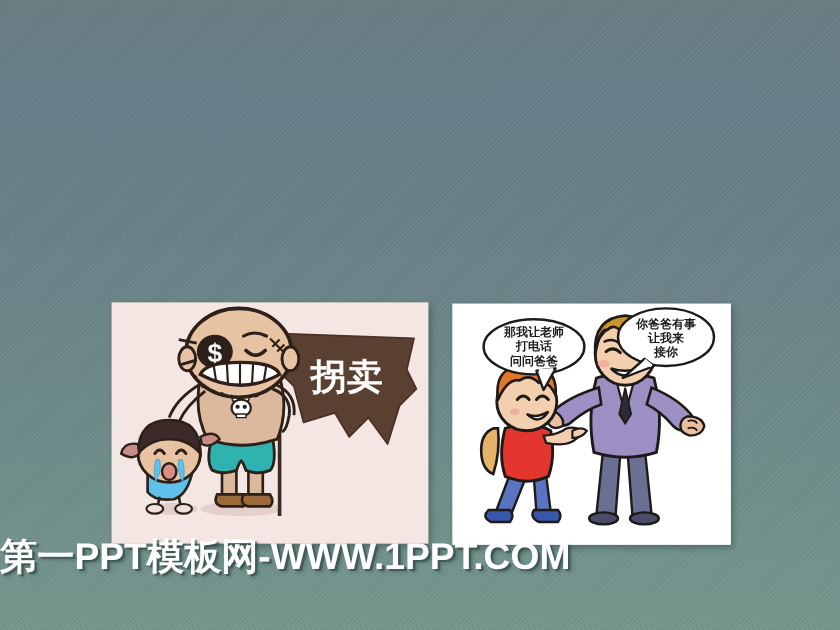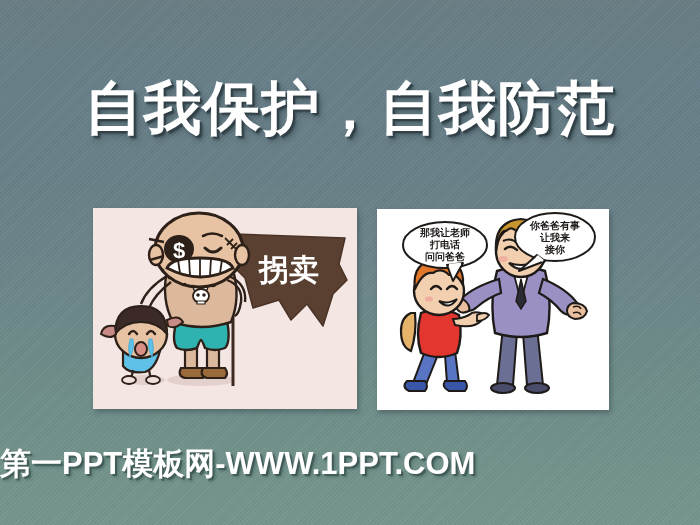--- a/index.html
+++ b/index.html
@@ -29,20 +29,21 @@
     text-shadow:
        2px 2px 0 rgba(40,55,60,0.62),
        3px 3px 2px rgba(30,45,50,0.45),
        4px 5px 6px rgba(25,40,45,0.30);
   }
   
   .photo {
     position:absolute;
     box-shadow: 2px 3px 5px rgba(25,40,45,0.35);
     overflow:hidden;
+    margin-top:44px;
   }
   #photo-left {
     left:93px; top:208px; width:264px; height:201px;
     background:#f4e6e2;
   }
   #photo-right {
     left:377px; top:209px; width:232px; height:201px;
     background:#ffffff;
   }
   .art { position:absolute; left:0; top:0; width:100%; height:100%; display:block; }
@@ -56,21 +57,20 @@
     text-shadow:
        2px 2px 0 rgba(45,70,68,0.55),
        3px 3px 3px rgba(30,55,52,0.35);
   }
 </style>
 </head>
 <body>
 
 <div id="slide">
 
-  <div id="title">自我保护，自我防范</div>
 
   <div class="photo" id="photo-left">
     <svg class="art" viewBox="0 0 264 201" xmlns="http://www.w3.org/2000/svg">
       <rect x="0" y="0" width="264" height="201" fill="#f4e6e2"></rect>
 
       <ellipse cx="108" cy="172" rx="34" ry="6" fill="#e3cfcb"></ellipse>
       <ellipse cx="52" cy="172" rx="20" ry="5" fill="#e3cfcb"></ellipse>
 
       <line x1="140" y1="22" x2="140" y2="178" stroke="#3b2a20" stroke-width="3"></line>
 

